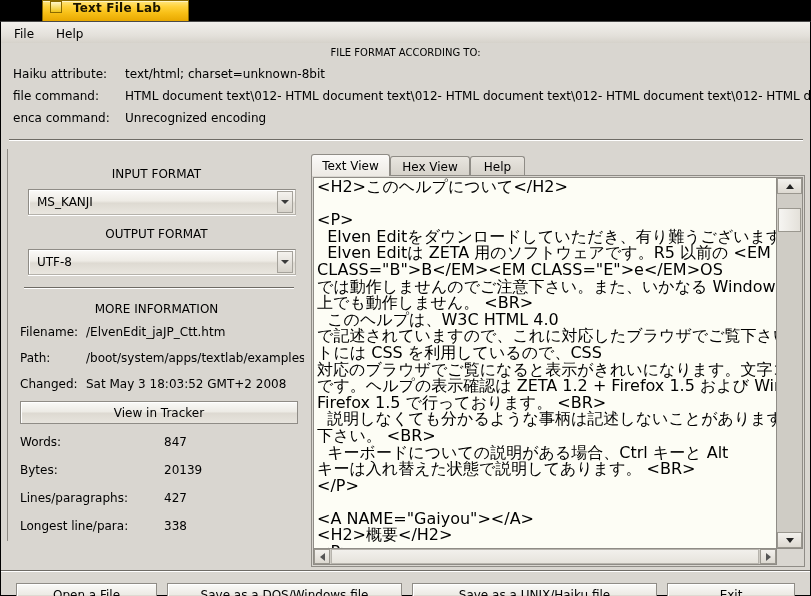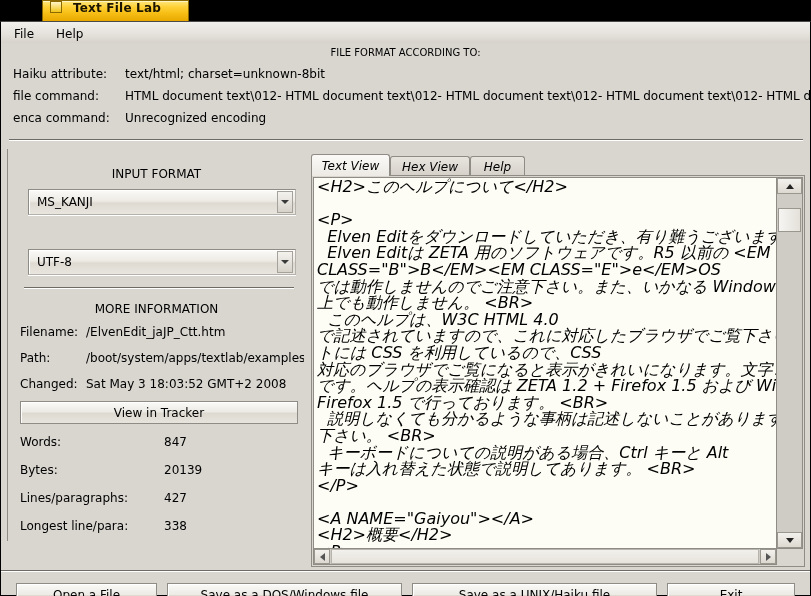--- a/index.html
+++ b/index.html
@@ -252,21 +252,20 @@
   #stat2 { top: 314px; }
   #stat3 { top: 342px; }
   #stat4 { top: 370px; }
 
   
   #right-panel {
     position: absolute;
     left: 310px; top: 132px;
     width: 494px;
     height: 413px;
-    font-style: italic;
   }
   #tabstrip {
     position: absolute;
     left: 0; top: 0;
     width: 494px;
     height: 22px;
     box-sizing: border-box;
   }
   #tabstrip-base {
     position: absolute;
@@ -496,20 +495,21 @@
     <div id="left-panel">
 
       <div id="lbl-input" class="section-title">INPUT FORMAT</div>
       <div id="combo-input" class="combo">
         <div class="combo-value">MS_KANJI</div>
         <div class="combo-arrow">
             <i></i>
           </div>
       </div>
 
+      <div id="lbl-output" class="section-title">OUTPUT FORMAT</div>
       <div id="combo-output" class="combo">
         <div class="combo-value">UTF-8</div>
         <div class="combo-arrow">
             <i></i>
           </div>
       </div>
 
       <div id="left-sep"></div>
 
       <div id="lbl-more" class="section-title">MORE INFORMATION</div>

